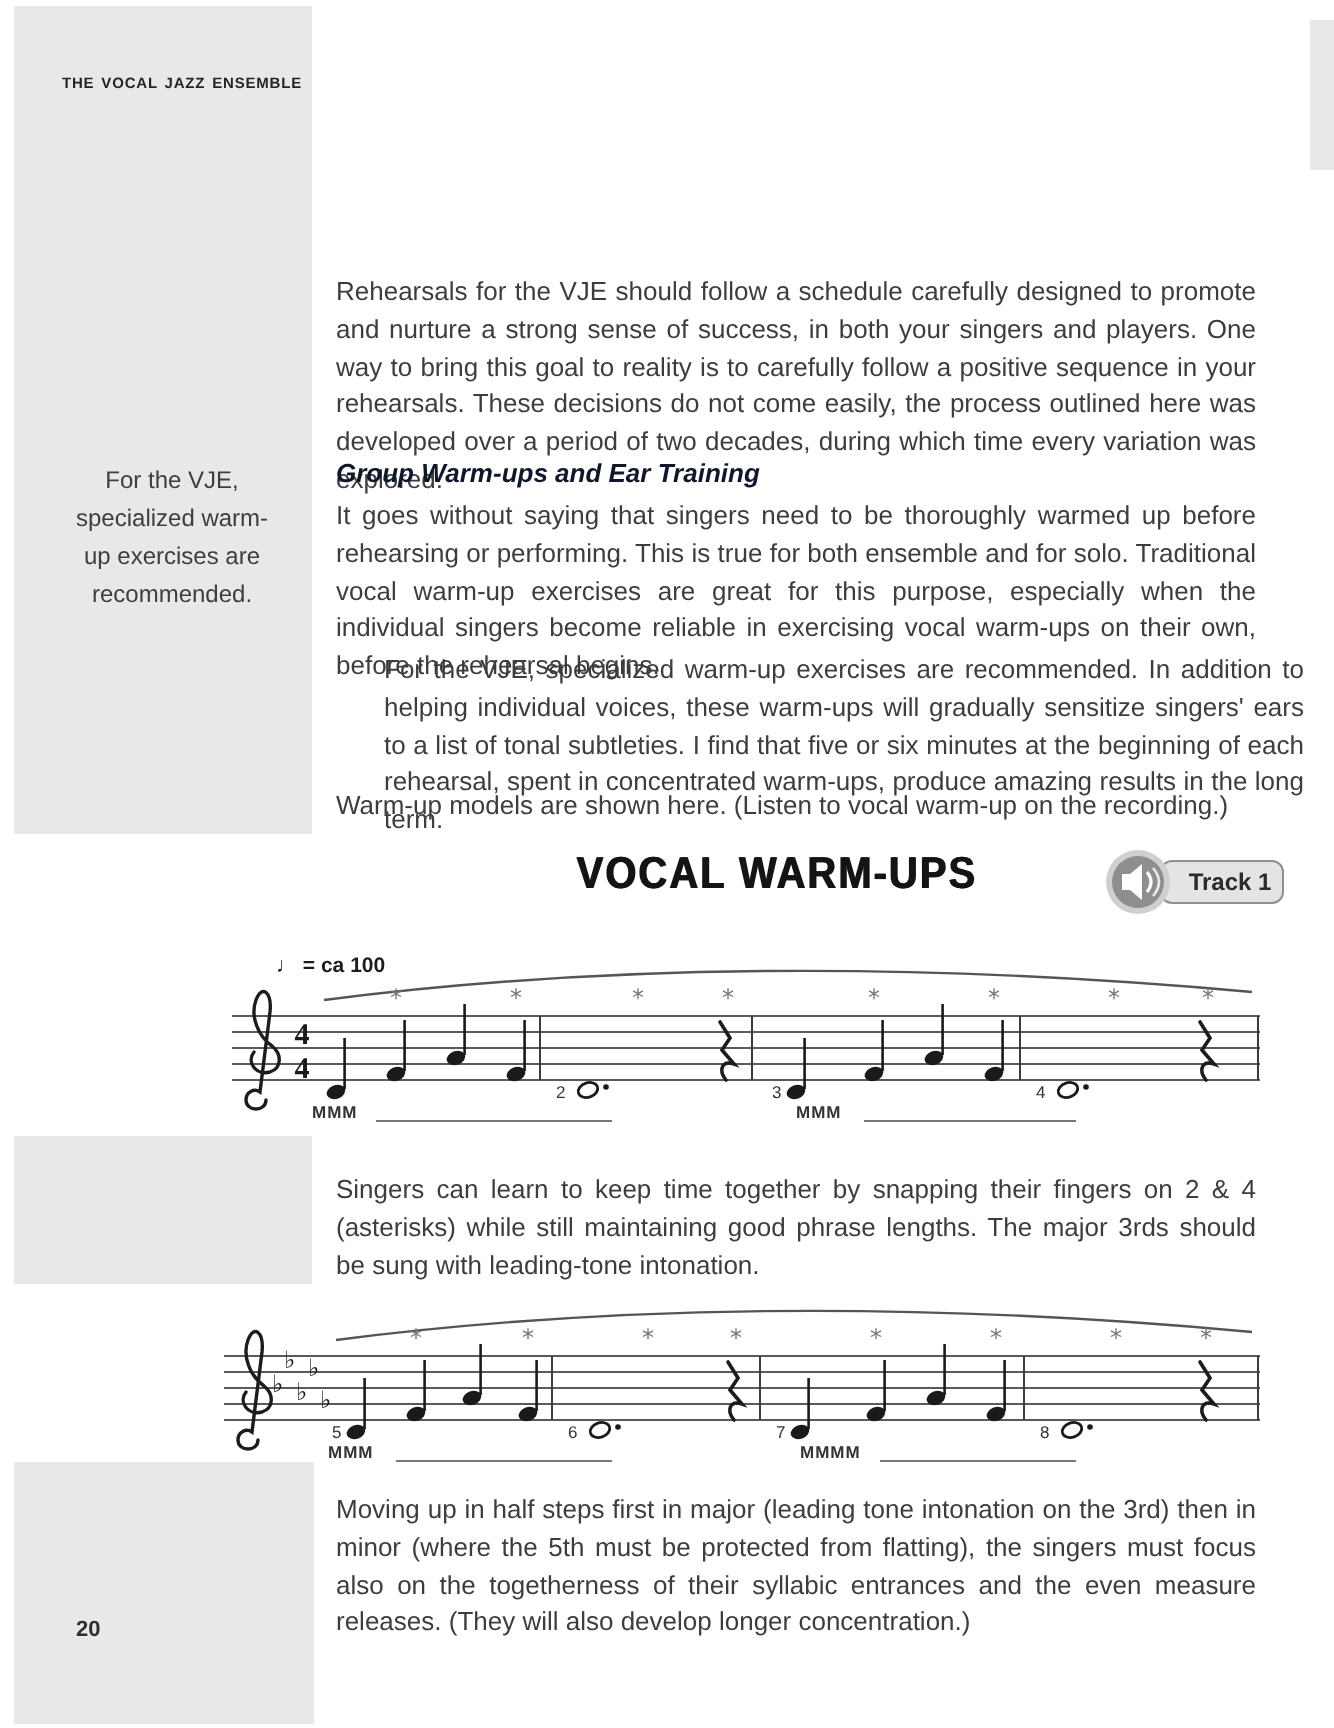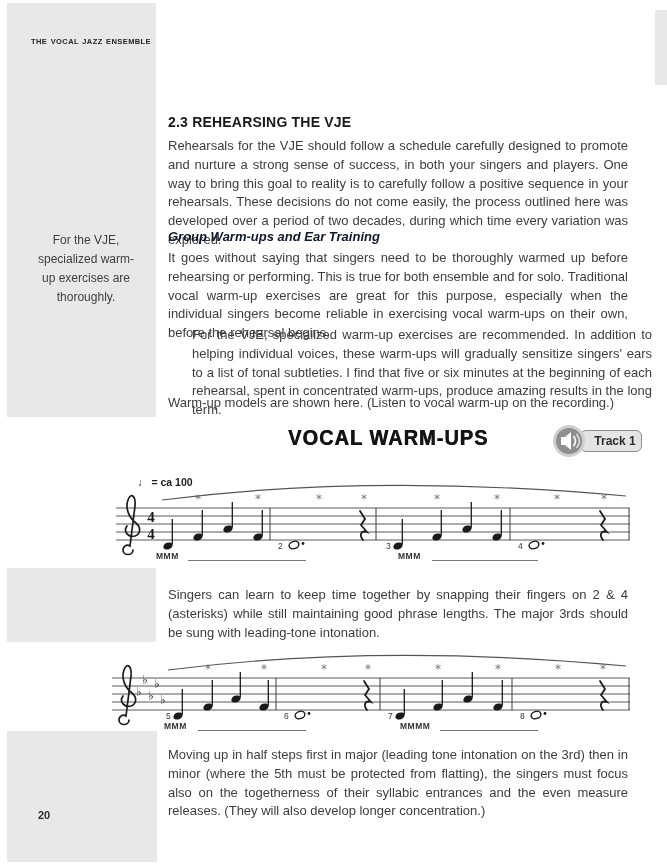--- a/index.html
+++ b/index.html
@@ -61,30 +61,29 @@
 <body>
 
 <div class="page">
 
   <div class="gray panel-top-left">
     <div class="running-header">THE VOCAL JAZZ ENSEMBLE</div>
     <div class="margin-note">
       <div>For the VJE,</div>
       <div>specialized warm-</div>
       <div>up exercises are</div>
-      <div>thoroughly.</div>
+      <div>recommended.</div>
     </div>
   </div>
   <div class="gray strip-right"></div>
   <div class="gray panel-mid-left"></div>
   <div class="gray panel-bottom-left">
     <div class="page-number">20</div>
   </div>
 
-  <h1 class="heading">2.3 REHEARSING THE VJE</h1>
   <p class="body-text p1">Rehearsals for the VJE should follow a schedule carefully designed to promote and nurture a strong sense of success, in both your singers and players. One way to bring this goal to reality is to carefully follow a positive sequence in your rehearsals. These decisions do not come easily, the process outlined here was developed over a period of two decades, during which time every variation was explored.</p>
   <h2 class="subheading">Group Warm-ups and Ear Training</h2>
   <p class="body-text p2">It goes without saying that singers need to be thoroughly warmed up before rehearsing or performing. This is true for both ensemble and for solo. Traditional vocal warm-up exercises are great for this purpose, especially when the individual singers become reliable in exercising vocal warm-ups on their own, before the rehearsal begins.</p>
   <p class="body-text p3">For the VJE, specialized warm-up exercises are recommended. In addition to helping individual voices, these warm-ups will gradually sensitize singers' ears to a list of tonal subtleties. I find that five or six minutes at the beginning of each rehearsal, spent in concentrated warm-ups, produce amazing results in the long term.</p>
   <p class="body-text p4">Warm-up models are shown here. (Listen to vocal warm-up on the recording.)</p>
 
   <div class="warmup-title">Vocal Warm-ups</div>
   <div class="track-badge">
     <span class="speaker-circle">
       <svg width="34" height="34" viewBox="0 0 34 34">

